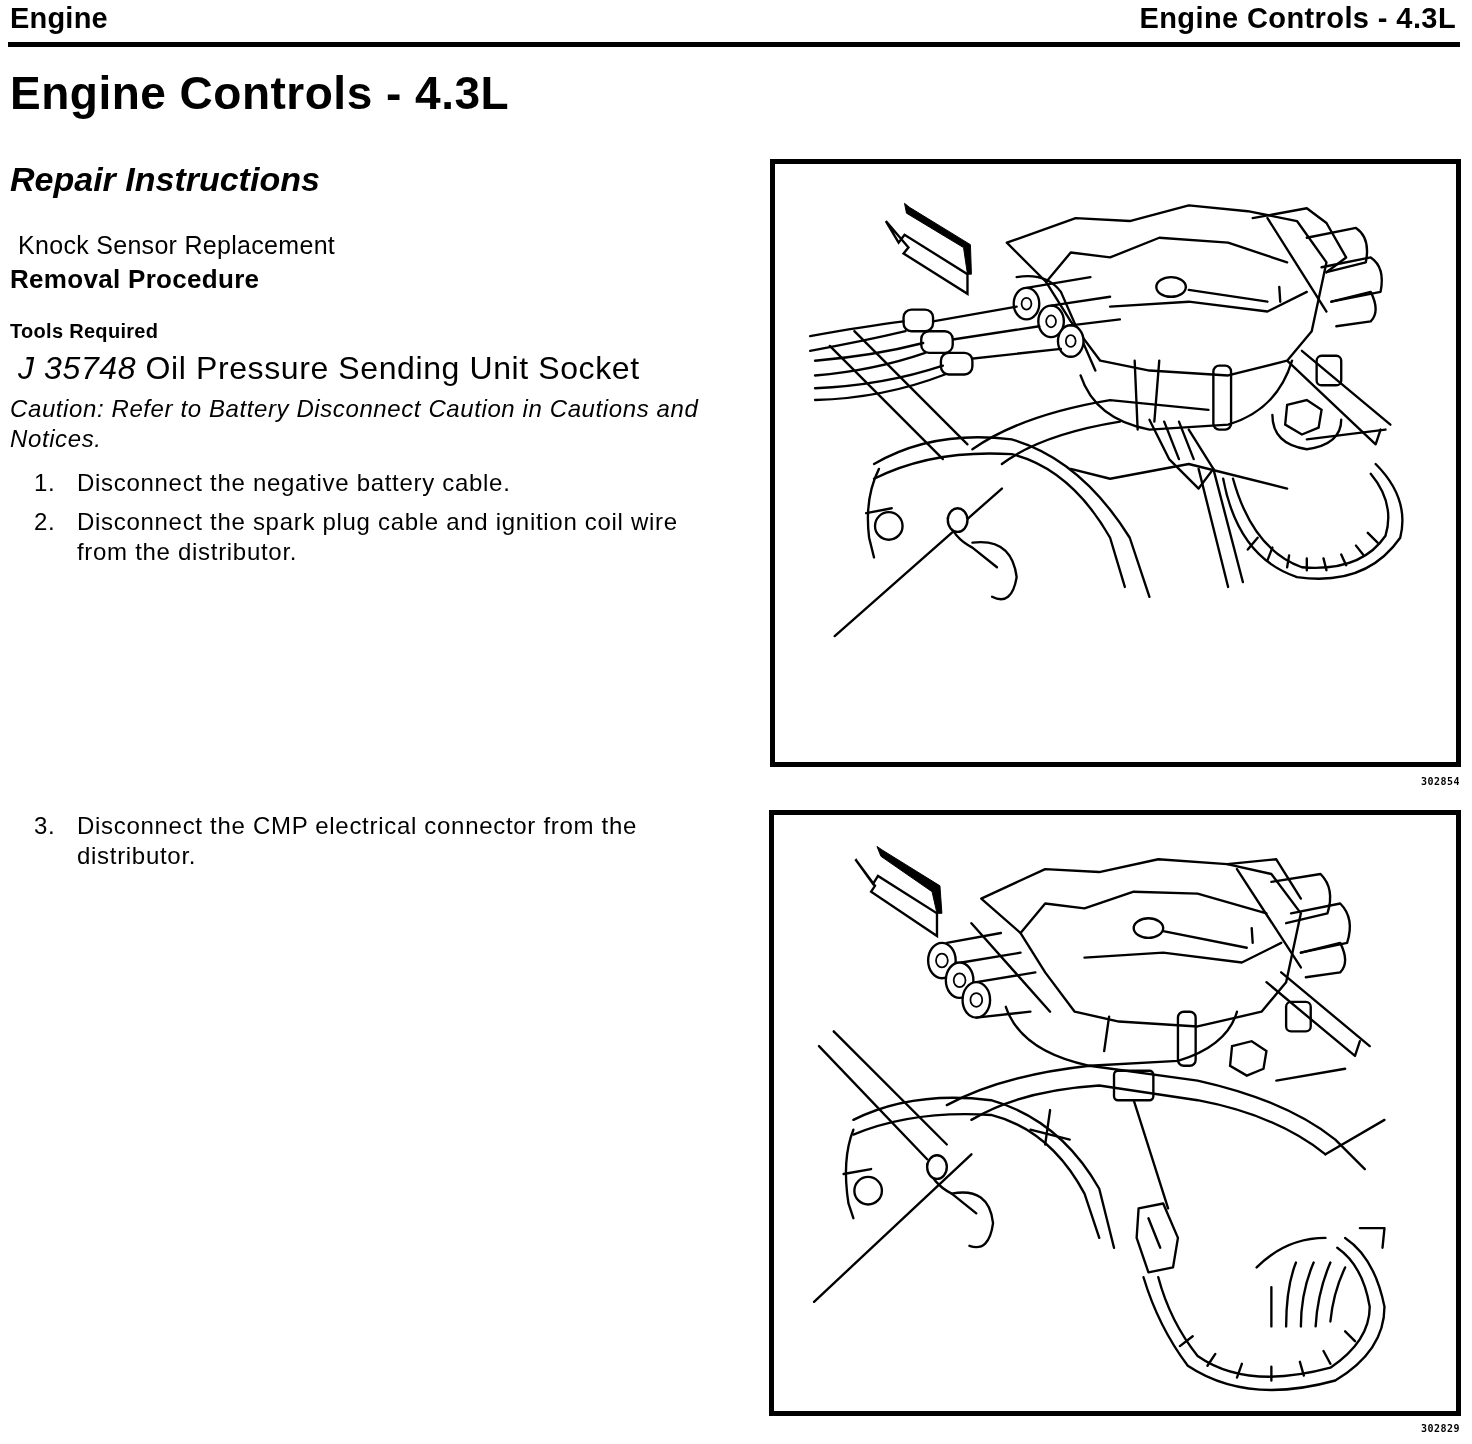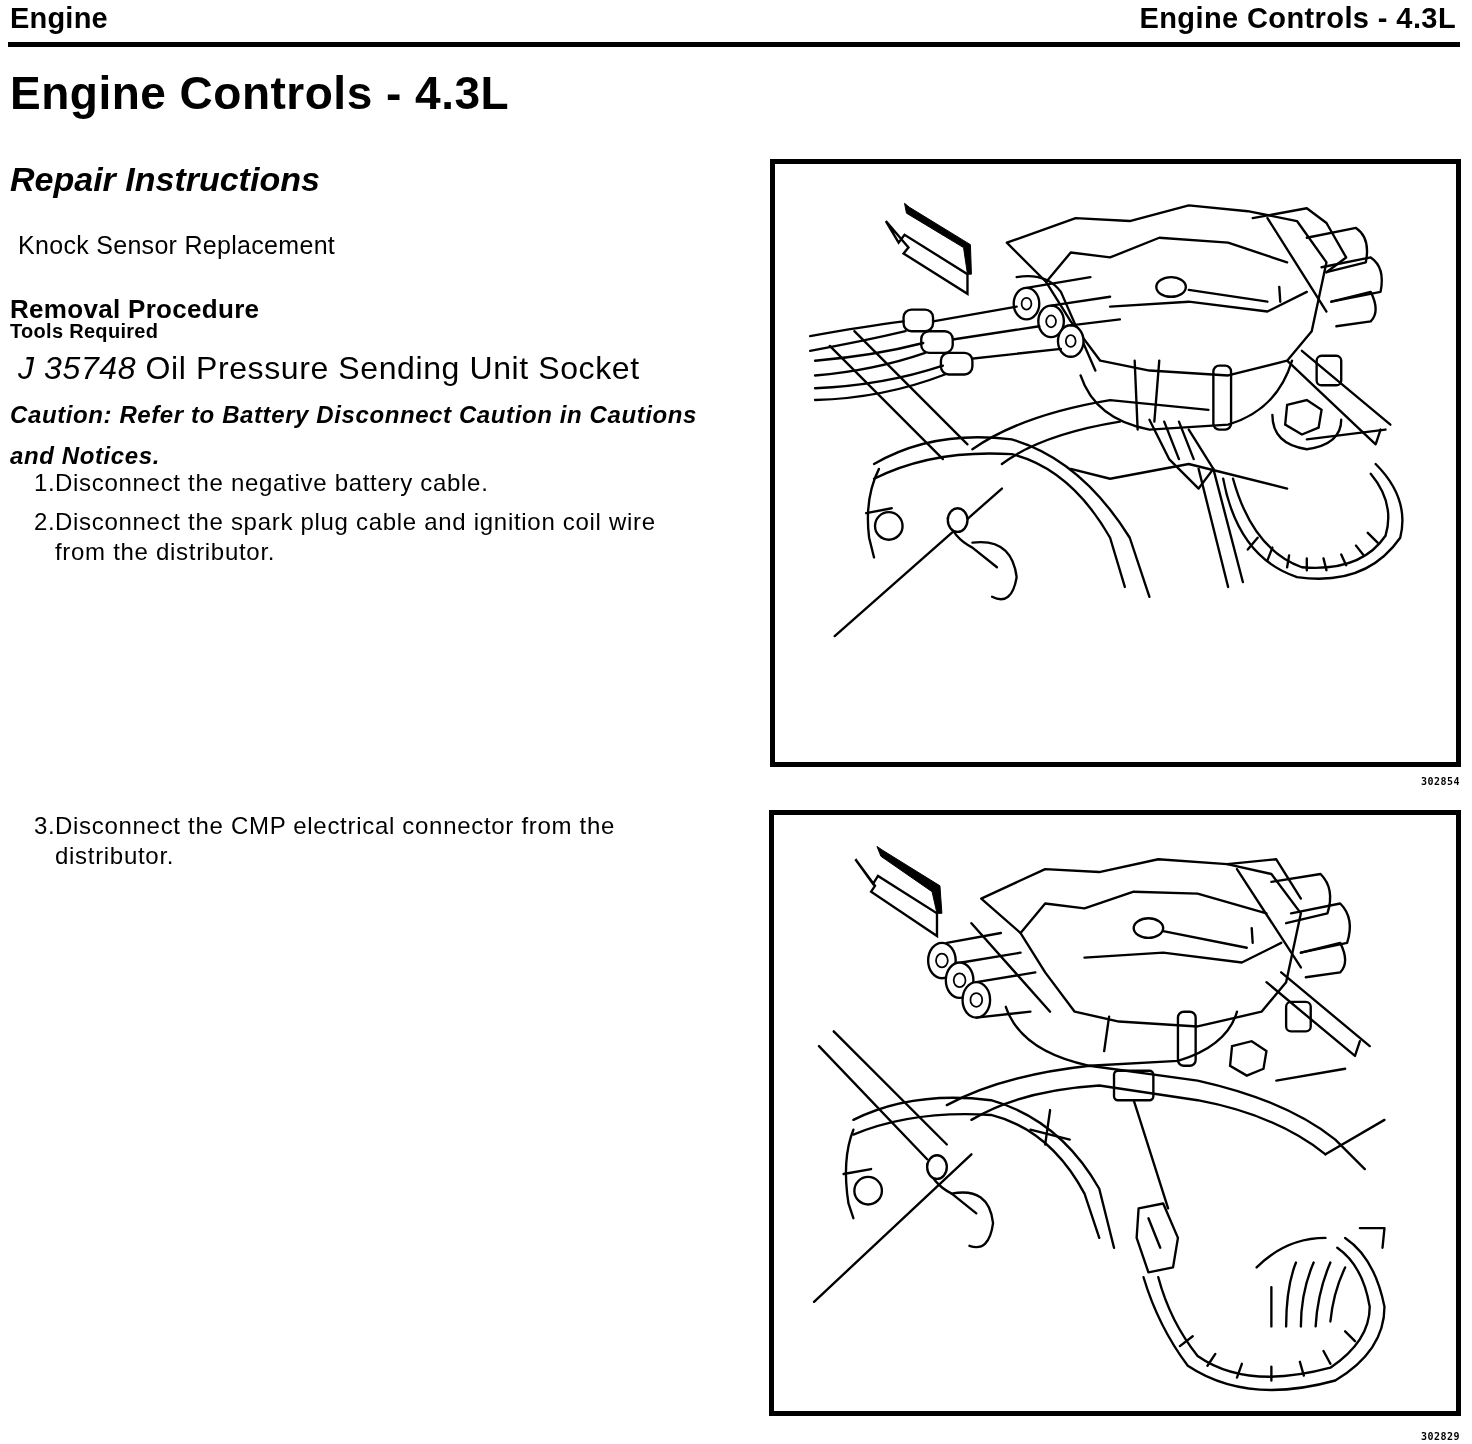--- a/index.html
+++ b/index.html
@@ -24,53 +24,53 @@
     letter-spacing: 0.5px; margin: 0;
   }
   .h-repair {
     position: absolute; left: 10px; top: 160px; font-size: 34px; font-weight: bold; margin: 0; font-style: italic;
   }
   .h-knock {
     position: absolute; left: 10px; top: 223px; font-size: 25px; font-weight: normal; margin: 8px;
     letter-spacing: 0.3px;
   }
   .h-removal {
-    position: absolute; left: 10px; top: 294px; font-size: 26px; font-weight: bold; margin: 0;
+    position: absolute; left: 10px; top: 264px; font-size: 26px; font-weight: bold; margin: 0;
     letter-spacing: 0.3px;
   }
   .h-tools {
     position: absolute; left: 10px; top: 320px; font-size: 20px; font-weight: bold; margin: 0;
     letter-spacing: 0.3px;
   }
   .tool-line {
     position: absolute; left: 18px; top: 350px; font-size: 32px; letter-spacing: 0.6px;
   }
   .tool-line .tool-num { font-style: italic; }
   .caution {
     position: absolute; left: 10px; top: 394px; width: 700px; font-size: 24px;
-    font-weight: bold; font-style: italic; line-height: 41px; letter-spacing: 0.6px;
+    font-weight: normal; font-style: italic; line-height: 30px; letter-spacing: 0.6px;
   }
   .step {
     position: absolute; left: 34px; width: 660px; font-size: 24px; line-height: 30px;
     letter-spacing: 0.7px;
   }
   .step .num { position: absolute; left: 0; top: 0; }
-  .step .txt { display: block; margin-left: 21px; }
+  .step .txt { display: block; margin-left: 43px; }
   .figure {
     position: absolute; border: 5px solid #000; background: #fff; box-sizing: border-box;
   }
   .fig1 { left: 770px; top: 159px; width: 691px; height: 608px; }
   .fig2 { left: 769px; top: 810px; width: 692px; height: 606px; }
   .figure svg { position: absolute; left: 0; top: 0; width: 100%; height: 100%; }
   .fig-id {
     position: absolute; right: 12px; font-size: 10px; font-weight: bold; letter-spacing: 0.5px;
     font-family: "DejaVu Sans Mono", monospace;
   }
   .fig-id-1 { top: 776px; }
-  .fig-id-2 { top: 1423px; margin-top: 8px; }
+  .fig-id-2 { top: 1423px; }
   svg .ln { fill: none; stroke: #000; stroke-width: 2.4; stroke-linecap: round; stroke-linejoin: round; }
   svg .thin { fill: none; stroke: #000; stroke-width: 1.8; }
   svg .solid { fill: #000; stroke: #000; }
   svg .wf { fill: #fff; stroke: #000; stroke-width: 2.4; }
 </style>
 </head>
 <body>
 
 <div>
   <div class="running-left">Engine</div>

